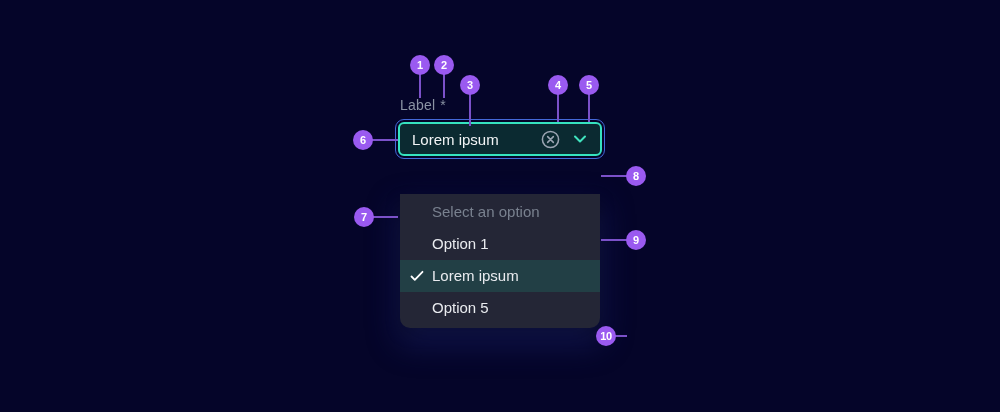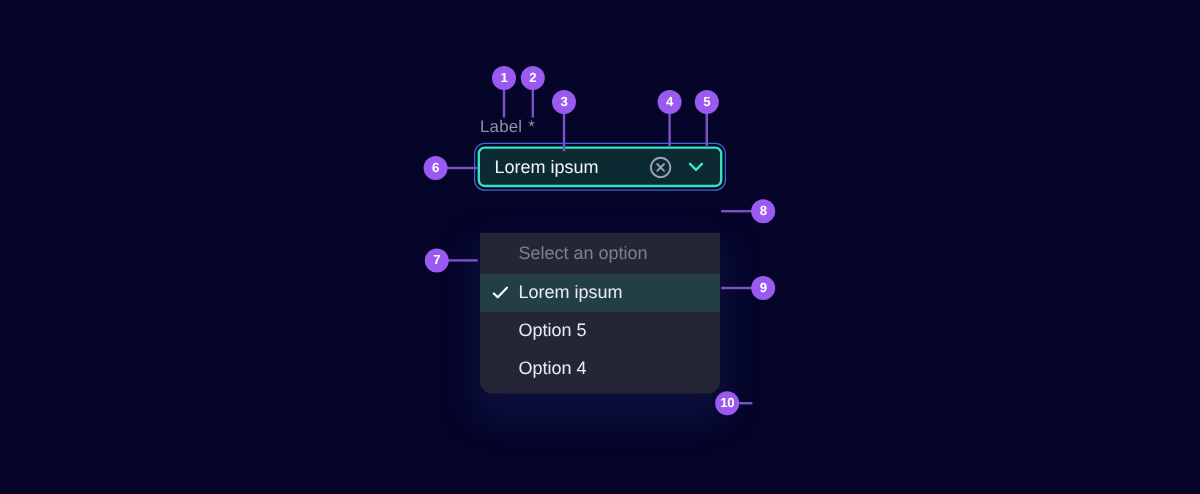--- a/index.html
+++ b/index.html
@@ -107,30 +107,30 @@
       <span class="icon">
         <svg width="16" height="16" viewBox="0 0 16 16" fill="none">
           <path d="M3 5.5l5 5 5-5" stroke="#40e3be" stroke-width="2" stroke-linecap="round" stroke-linejoin="round"></path>
         </svg>
       </span>
     </span>
   </div>
 
   <div class="dropdown">
     <div class="option placeholder">Select an option</div>
+    <div class="option">Option 1</div>
     <div class="option selected">
       <span class="check icon">
         <svg width="16" height="16" viewBox="0 0 16 16" fill="none">
           <path d="M2.5 8.5l3.3 3.3 7.7-8" stroke="#ffffff" stroke-width="1.8" stroke-linecap="round" stroke-linejoin="round"></path>
         </svg>
       </span>
       <span>Lorem ipsum</span>
     </div>
     <div class="option">Option 5</div>
-    <div class="option">Option 4</div>
   </div>
 
   <div class="connector s1"></div>
   <div class="connector s2"></div>
   <div class="connector s3"></div>
   <div class="connector s4"></div>
   <div class="connector s5"></div>
   <div class="connector s6"></div>
   <div class="connector s7"></div>
   <div class="connector s8"></div>

